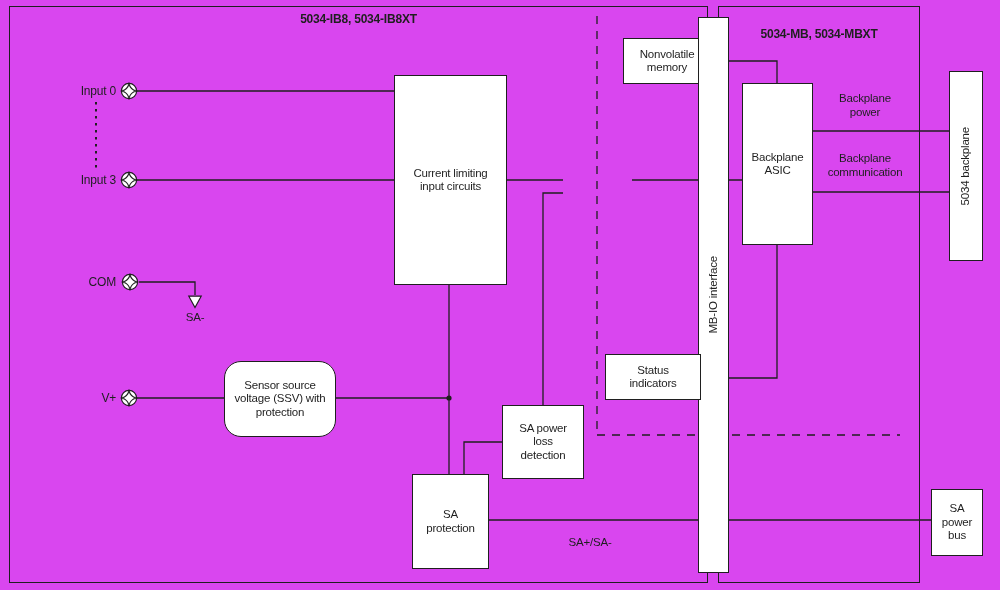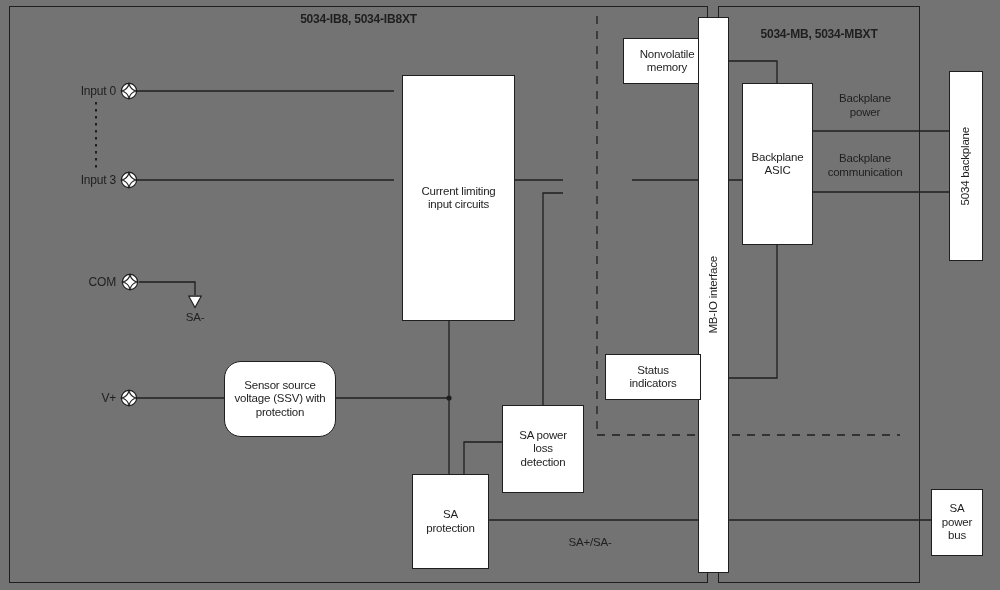--- a/index.html
+++ b/index.html
@@ -1,17 +1,17 @@
 <!DOCTYPE html>
 <html><head>
 <meta charset="utf-8">
 <style>
   html,body { margin:0; padding:0; background:#ffffff; }
   #canvas {
-    position:relative; width:1000px; height:590px; background:#737373;
+    position:relative; width:1000px; height:590px; background:#d946ef;
     font-family:"Liberation Sans", sans-serif; color:#1f1f1f; overflow:hidden;
   }
   .outline {
     position:absolute; border:1.5px solid #1f1f1f; box-sizing:border-box;
     background:transparent; z-index:0;
   }
   .module-title {
     position:absolute; z-index:3; text-align:center;
     font-weight:bold; font-size:12px; letter-spacing:-0.2px;
   }
@@ -93,21 +93,21 @@
   <svg class="term" style="left:120px; top:389px;" viewBox="0 0 18 18">
     <circle cx="9" cy="9" r="7.6"></circle>
     <path d="M9 1.9 C9.9 5.3 12.7 8.1 16.1 9 C12.7 9.9 9.9 12.7 9 16.1 C8.1 12.7 5.3 9.9 1.9 9 C5.3 8.1 8.1 5.3 9 1.9 Z"></path>
   </svg>
 
   <svg class="ground" style="left:187px; top:295px;" viewBox="0 0 16 15">
     <path d="M1.8 1.2 L14.2 1.2 L8 12.5 Z"></path>
   </svg>
   <div class="wire-label center" style="left:170px; top:311px; width:50px;">SA-</div>
 
-  <div class="blk" style="left:394px; top:75px; width:113px; height:246px;margin-left:8px;">
+  <div class="blk" style="left:394px; top:75px; width:113px; height:210px;">
     <span>Current limiting
 input circuits</span>
   </div>
 
 
   <div class="blk" style="left:603px; top:38px; width:88px; height:46px;margin-left:20px;">
     <span>Nonvolatile
 memory</span>
   </div>
 
@@ -122,21 +122,21 @@
 
   <div class="blk" style="left:949px; top:71px; width:34px; height:190px;">
     <span class="vtext">5034 backplane</span>
   </div>
 
   <div class="blk" style="left:605px; top:354px; width:96px; height:46px;text-align:center;">
     <span>Status
 indicators</span>
   </div>
 
-  <div class="blk" style="left:502px; top:405px; width:82px; height:88px;">
+  <div class="blk" style="left:502px; top:405px; width:82px; height:74px;">
     <span>SA power
 loss
 detection</span>
   </div>
 
   <div class="blk" style="left:412px; top:474px; width:77px; height:95px;">
     <span>SA
 protection</span>
   </div>
 

